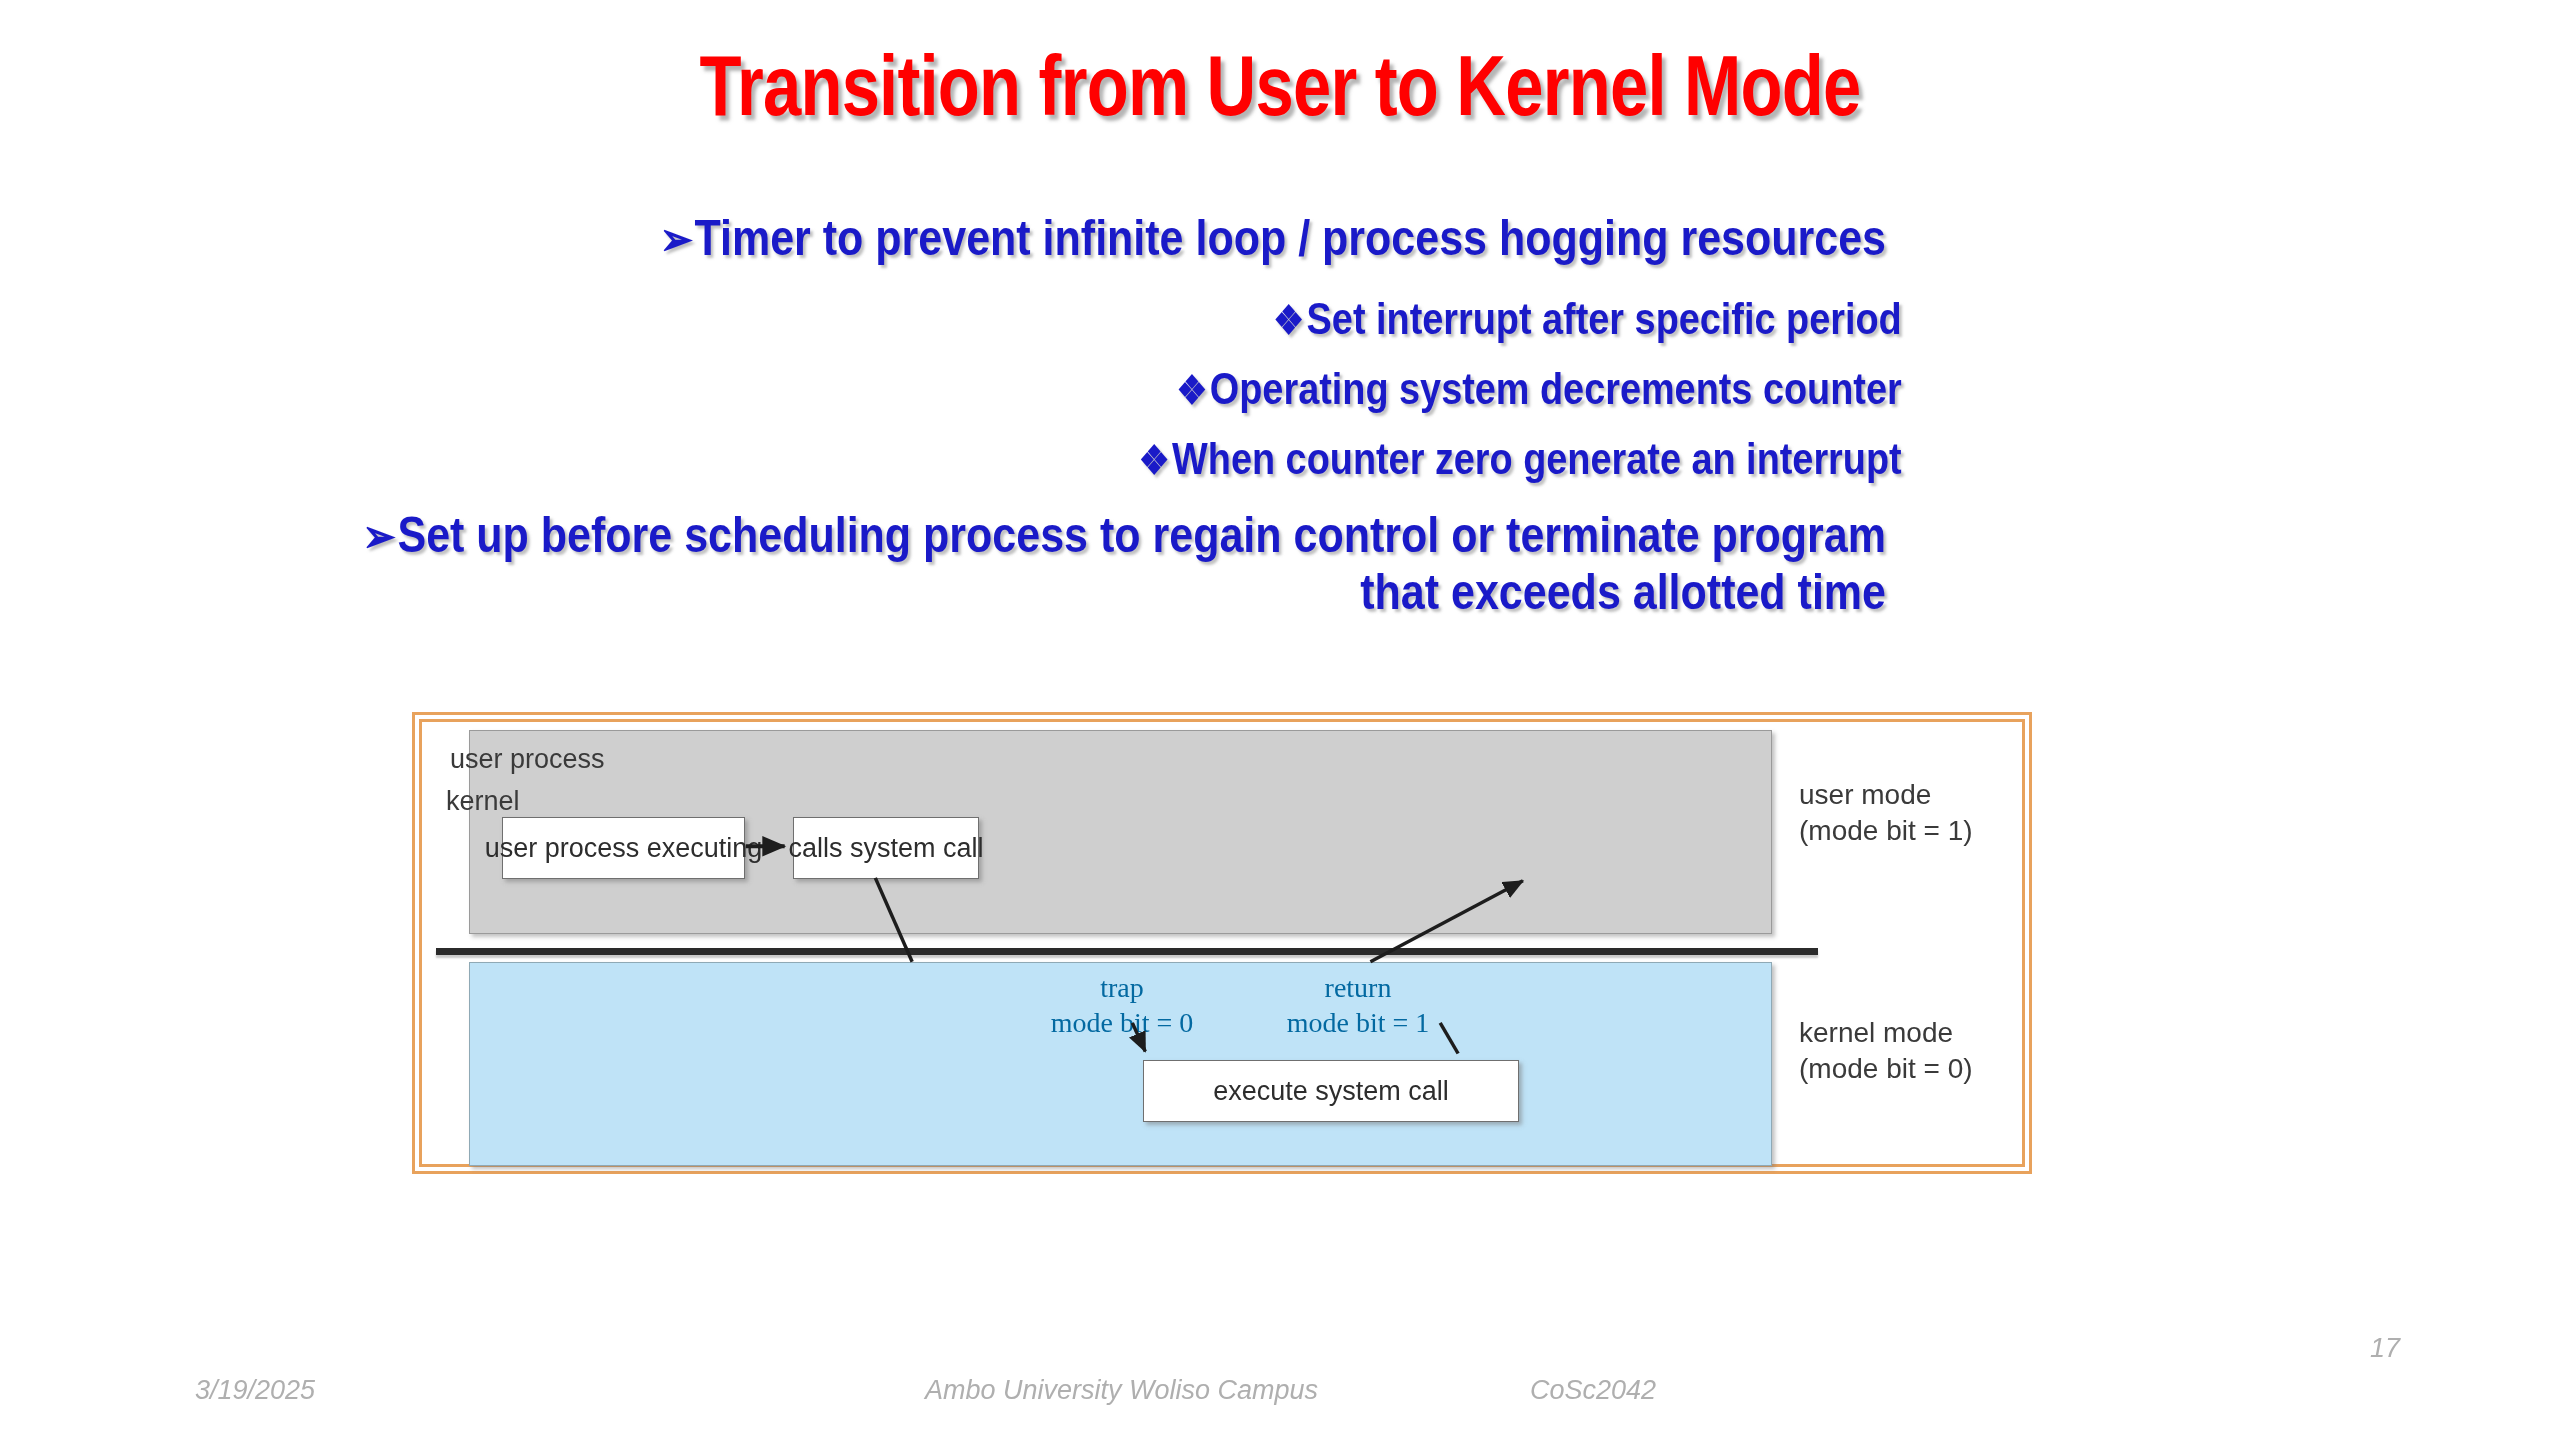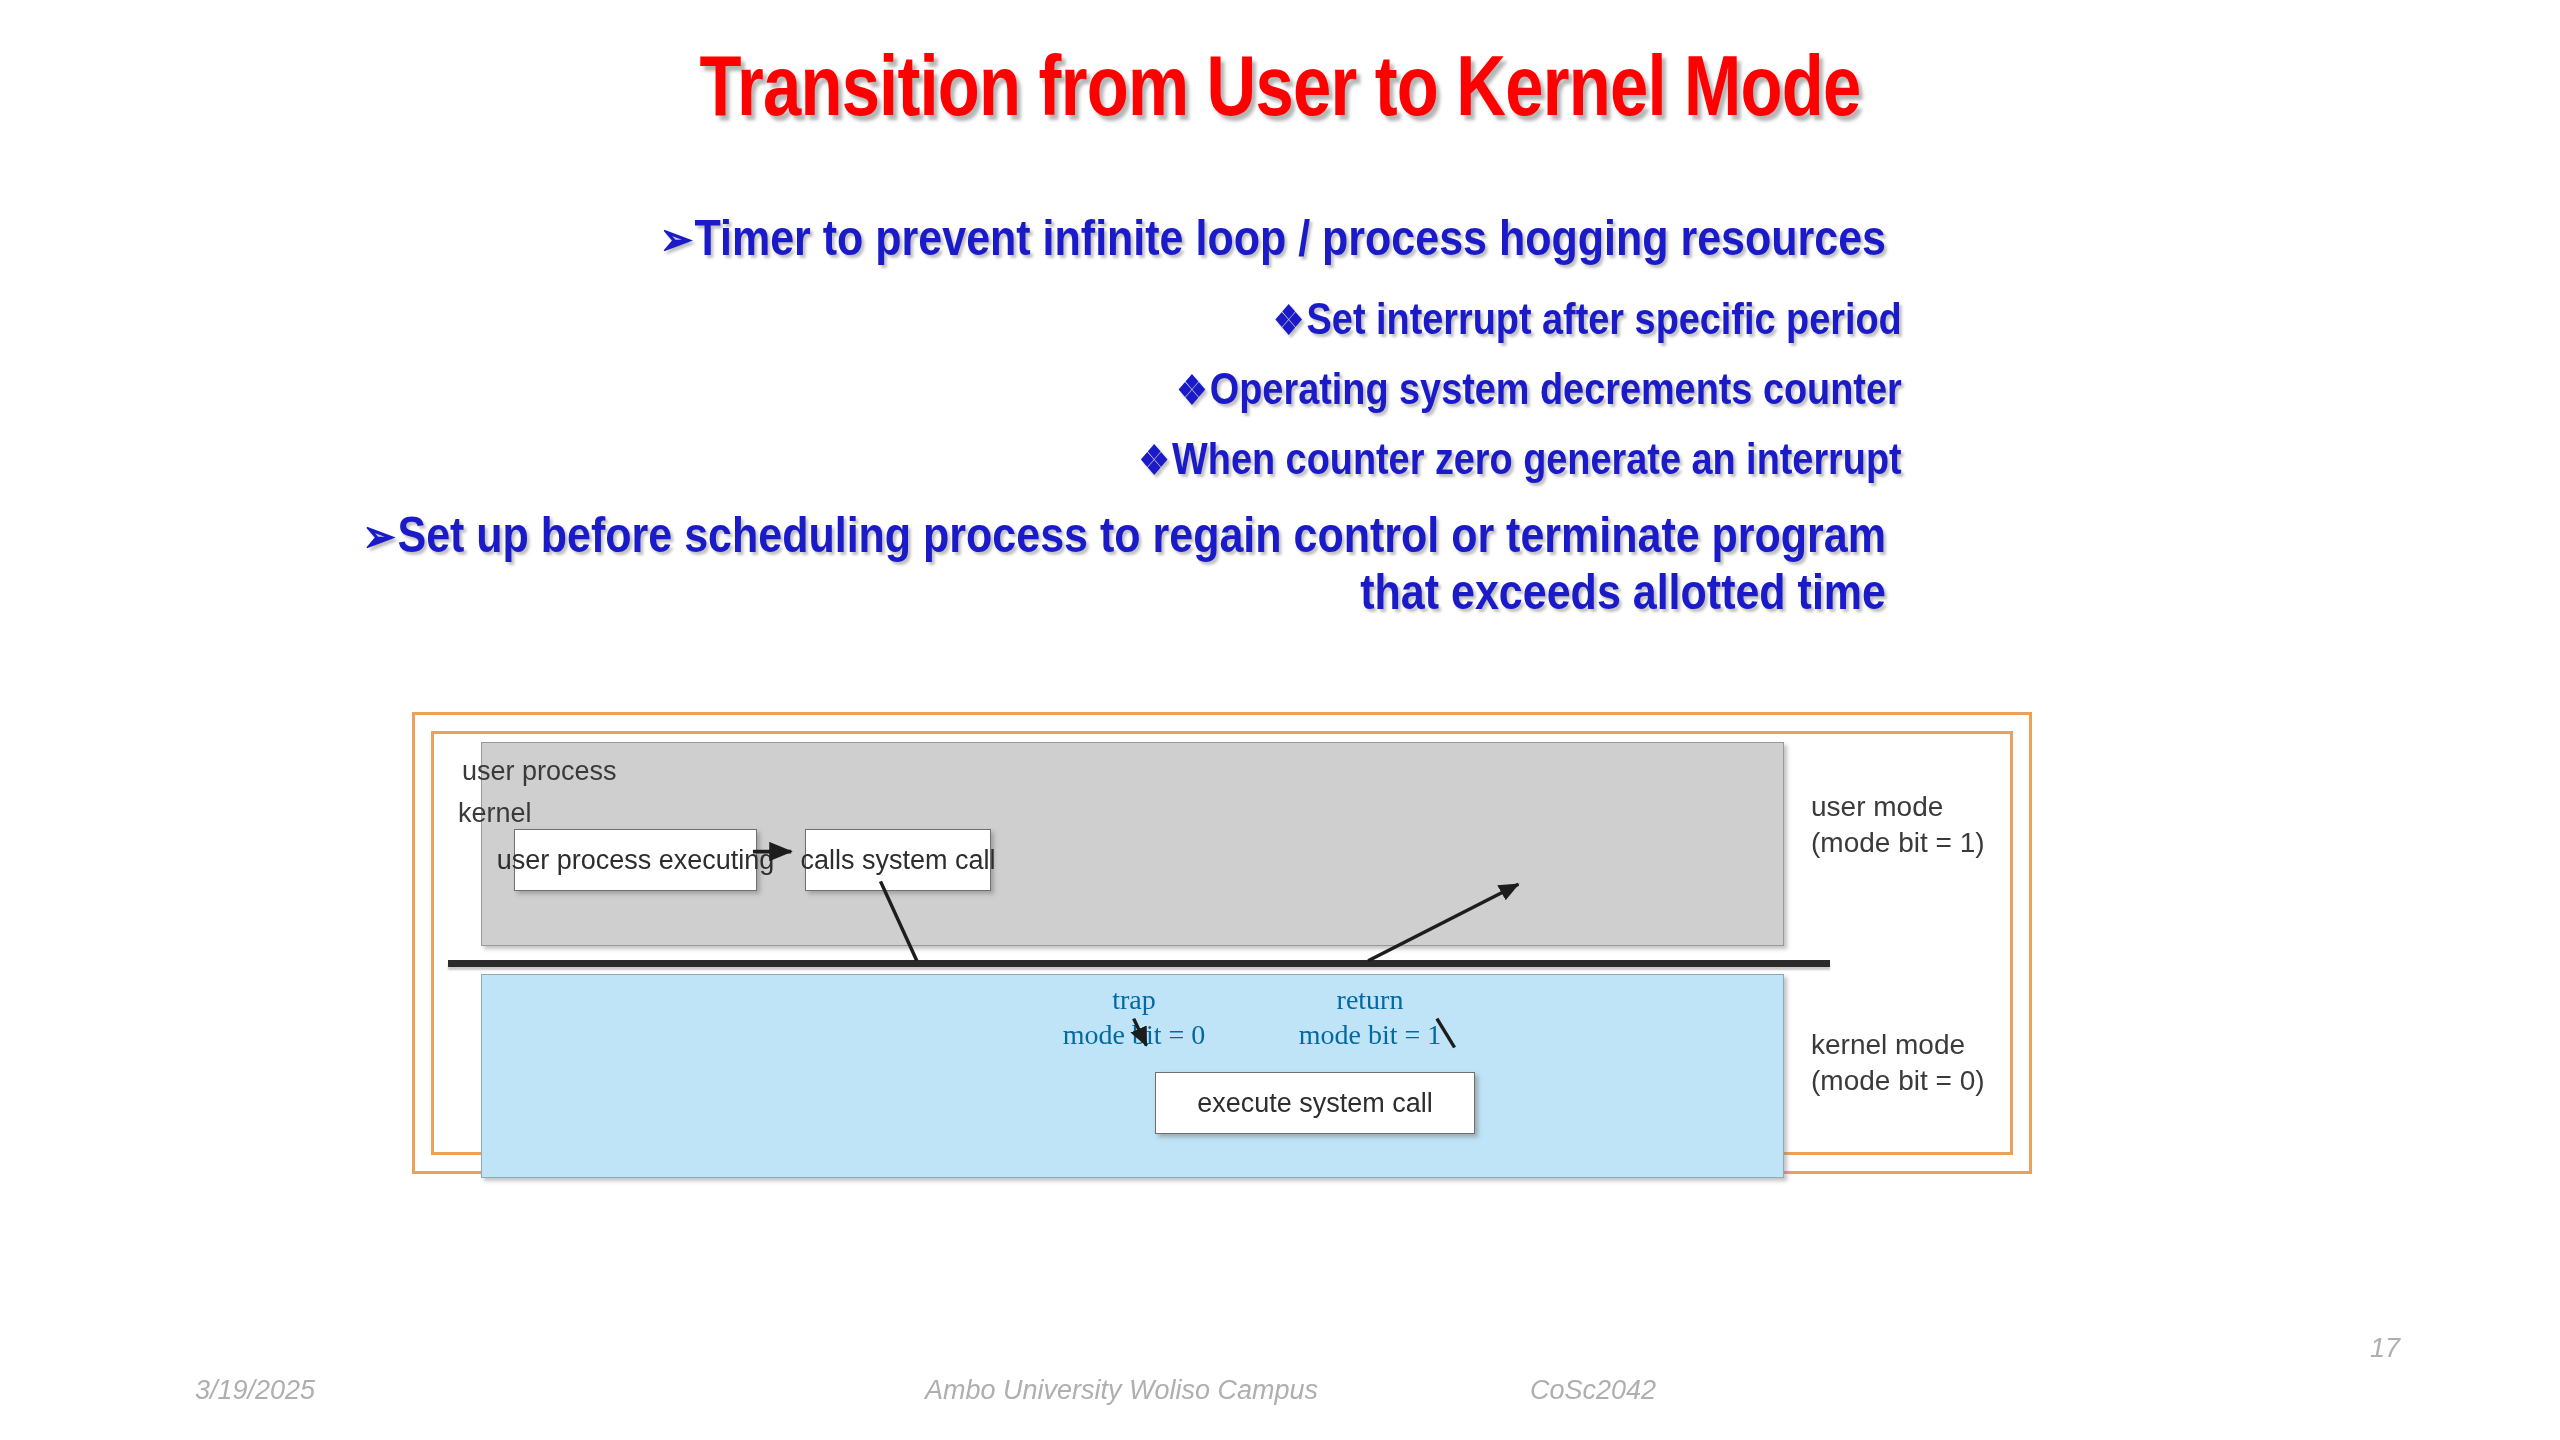--- a/index.html
+++ b/index.html
@@ -86,21 +86,21 @@
   
   #diagram {
     position: absolute;
     left: 412px;
     top: 712px;
     width: 1620px;
     height: 462px;
     box-sizing: border-box;
     background: #ffffff;
     border: 3px solid #E8A25C;
-    padding: 16px;
+    padding: 4px;
   }
   #diagram-inner {
     position: relative;
     width: 100%;
     height: 100%;
     box-sizing: border-box;
     border: 3px solid #E8A25C;
     background: #ffffff;
   }
   
@@ -157,21 +157,21 @@
     color: #2d2d2d;
     display: flex;
     align-items: center;
     justify-content: center;
     box-sizing: border-box;
     white-space: nowrap;
   }
   #box-user-exec    { left: 80px;  top: 95px;  width: 243px; height: 62px; }
   #box-calls-sys    { left: 371px; top: 95px;  width: 186px; height: 62px; }
   #box-return-sys   { left: 954px; top: 95px;  width: 372px; height: 62px; }
-  #box-exec-sys     { left: 721px; top: 338px; width: 320px; height: 62px; }
+  #box-exec-sys     { left: 721px; top: 338px; width: 376px; height: 62px; }
 
   
   .mode-label {
     position: absolute;
     font-family: "Liberation Sans", sans-serif;
     font-size: 28px;
     color: #3a3a3a;
     line-height: 1.28;
     white-space: nowrap;
   }

